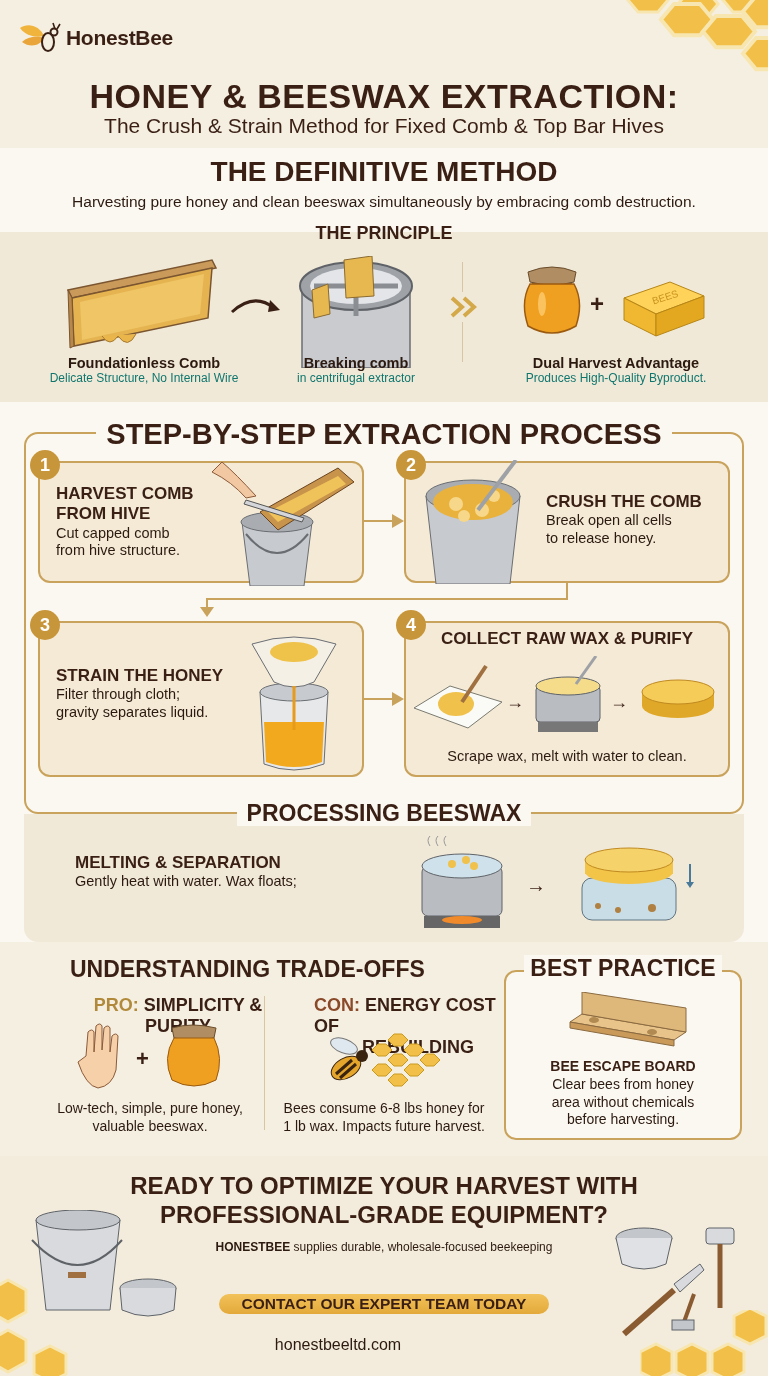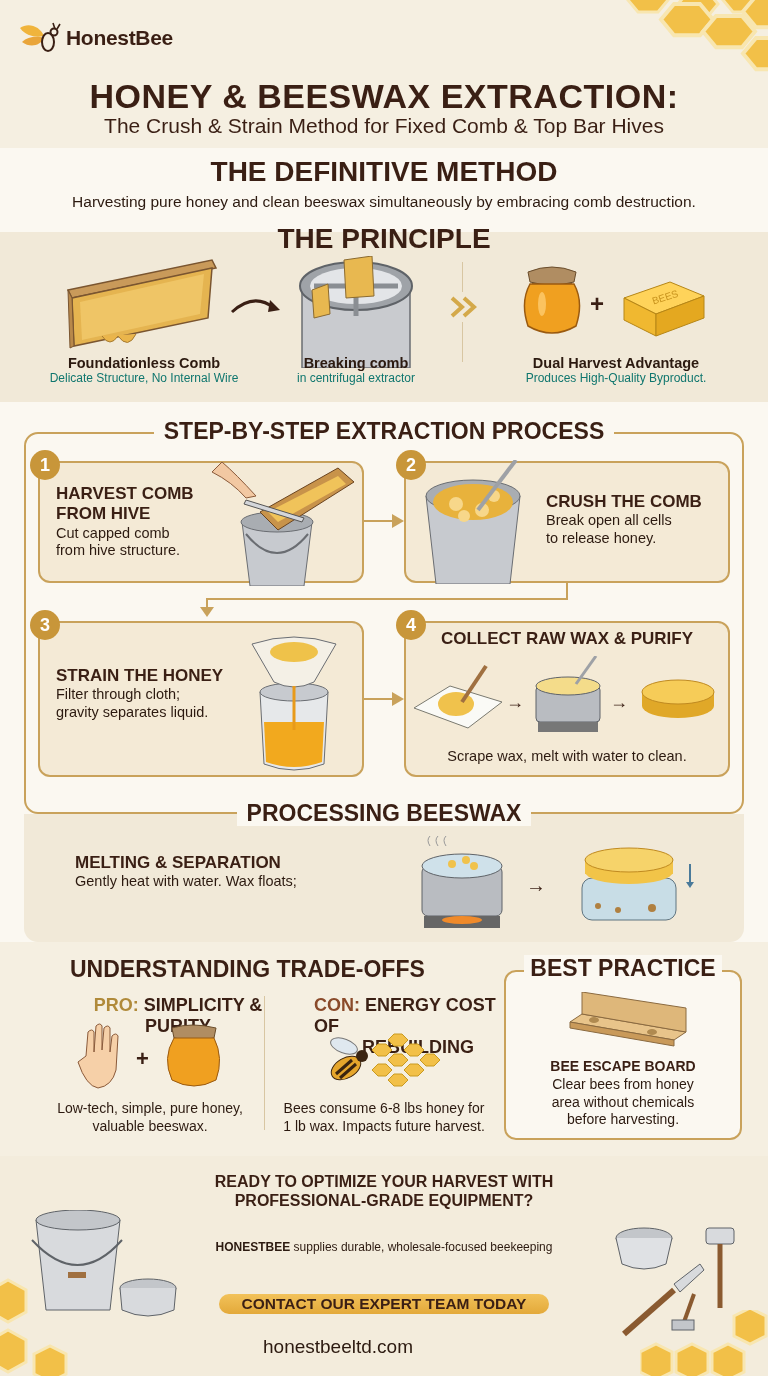--- a/index.html
+++ b/index.html
@@ -21,31 +21,31 @@
   .subtitle { top: 114px; left: 0; width: 768px; font-size: 21px; color: #3a1f14; }
   .hexes { top: 0; right: 0; width: 160px; height: 90px; }
 
   
   .def-band { top: 148px; left: 0; width: 768px; height: 84px; background: #fbf8f1; }
   .def-title { top: 156px; left: 0; width: 768px; font-size: 28px; font-weight: bold; color: #3a1f14; }
   .def-sub { top: 193px; left: 0; width: 768px; font-size: 15.5px; color: #2c1a10; }
 
   
   .principle-band { top: 232px; left: 0; width: 768px; height: 170px; background: #f1e9d8; }
-  .principle-title { top: 223px; left: 0; width: 768px; font-size: 28px; font-weight: bold; color: #3a1f14; }
+  .principle-title { top: 223px; left: 0; width: 768px; font-size: 18px; font-weight: bold; color: #3a1f14; }
   .p-item { text-align: center; }
   .p-label { font-weight: bold; font-size: 14.5px; color: #2c1a10; }
   .p-desc { font-size: 12px; color: #0f766e; }
   .divider-v { width: 1px; background: #d8c6a2; }
 
   
   .steps-band { top: 402px; left: 0; width: 768px; height: 540px; background: #fbf8f1; }
   .steps-frame { top: 432px; left: 24px; width: 720px; height: 382px; border: 2px solid #c9a25b; border-radius: 14px; }
   .steps-title { top: 418px; left: 0; width: 768px; }
-  .steps-title span { background: #fbf8f1; padding: 0 10px; font-size: 23px; font-weight: bold; color: #3a1f14; }
+  .steps-title span { background: #fbf8f1; padding: 0 10px; font-size: 29px; font-weight: bold; color: #3a1f14; }
   .step-card { background: #f4ead6; border: 2px solid #c9a25b; border-radius: 12px; }
   .step-num { width: 30px; height: 30px; border-radius: 50%; background: #c8963a; color: #fff; font-weight: bold; font-size: 18px; display: flex; align-items: center; justify-content: center; }
   .step-title { font-weight: bold; font-size: 17px; color: #3a1f14; line-height: 1.2; }
   .step-desc { font-size: 14.5px; color: #2c1a10; line-height: 1.2; }
   .connector { background: #c9a25b; }
 
   
   .proc-panel { top: 814px; left: 24px; width: 720px; height: 128px; background: #f1e9d8; border-radius: 0 0 14px 14px; }
   .proc-title { top: 800px; left: 0; width: 768px; }
   .proc-title span { background: #fbf8f1; padding: 0 10px; font-size: 23px; font-weight: bold; color: #3a1f14; }
@@ -56,24 +56,24 @@
   .pro-label .k { color: #b08a3a; }
   .con-label .k { color: #8a4a2a; }
   .trade-desc { font-size: 14px; color: #2c1a10; text-align: center; line-height: 1.25; }
 
   .best-box { top: 970px; left: 504px; width: 238px; height: 170px; border: 2px solid #c9a25b; border-radius: 12px; background: #fbf8f1; }
   .best-title { top: 955px; left: 504px; width: 238px; }
   .best-title span { background: #fbf8f1; padding: 0 6px; font-size: 23px; font-weight: bold; color: #3a1f14; }
 
   
   .footer { top: 1156px; left: 0; width: 768px; height: 220px; background: #f3ecdc; }
-  .cta-title { top: 1172px; left: 0; width: 768px; font-size: 16px; font-weight: bold; color: #3a1f14; line-height: 1.2; }
+  .cta-title { top: 1172px; left: 0; width: 768px; font-size: 24px; font-weight: bold; color: #3a1f14; line-height: 1.2; }
   .cta-desc { top: 1240px; left: 0; width: 768px; font-size: 12px; color: #2c1a10; line-height: 1.3; }
   .cta-btn { top: 1294px; left: 219px; width: 330px; height: 20px; border-radius: 17px; background: linear-gradient(#f2c25a, #e3a93a); display: flex; align-items: center; justify-content: center; font-weight: bold; font-size: 15.5px; color: #3a1f14; border: none; cursor: pointer; }
-  .url { top: 1336px; left: 0; width: 676px; font-size: 19px; color: #2c1a10; }
+  .url { top: 1336px; left: 0; width: 676px; font-size: 16px; color: #2c1a10; }
 </style>
 </head>
 <body>
 
 <div class="abs header"></div>
 <svg class="abs hexes" viewBox="0 0 160 90">
   <g fill="#f2c048" stroke="#f8e6b0" stroke-width="3">
     <polygon points="20,0 40,0 50,12 40,24 20,24 10,12" transform="translate(10,-12)"></polygon>
     <polygon points="20,0 40,0 50,12 40,24 20,24 10,12" transform="translate(60,-8)"></polygon>
     <polygon points="20,0 40,0 50,12 40,24 20,24 10,12" transform="translate(105,-12)"></polygon>

